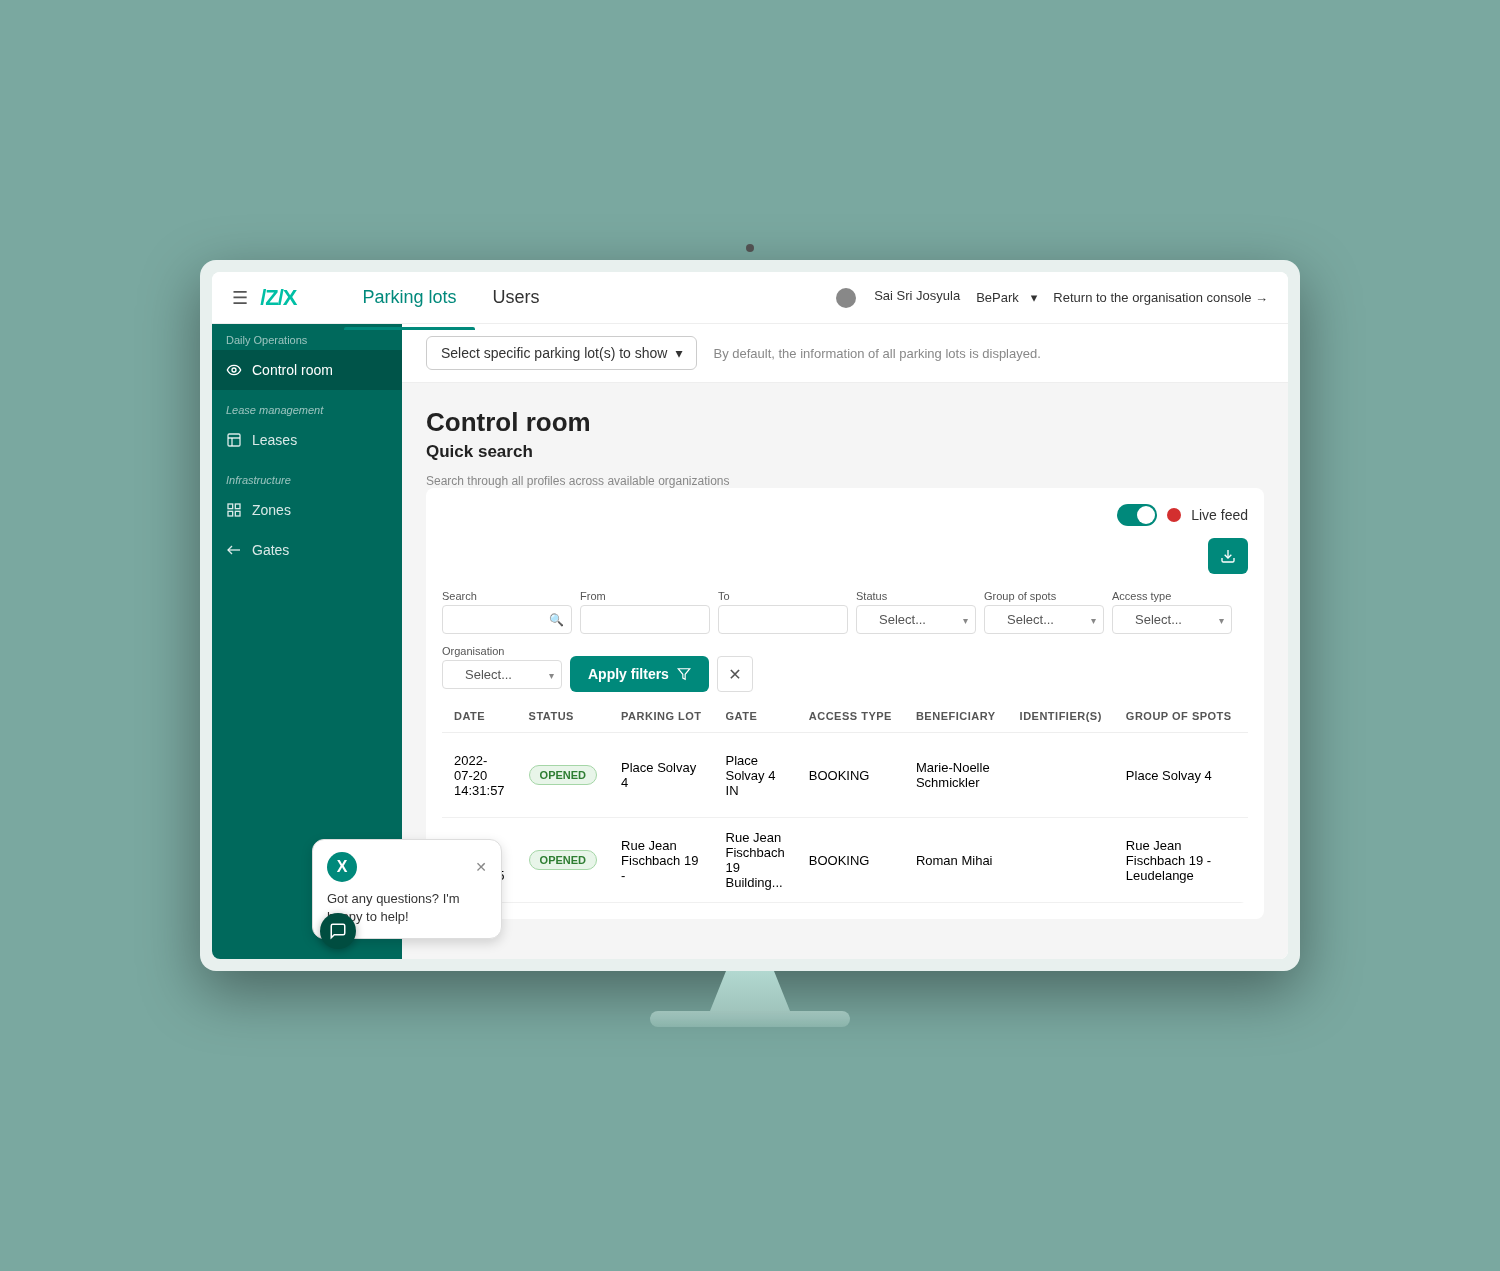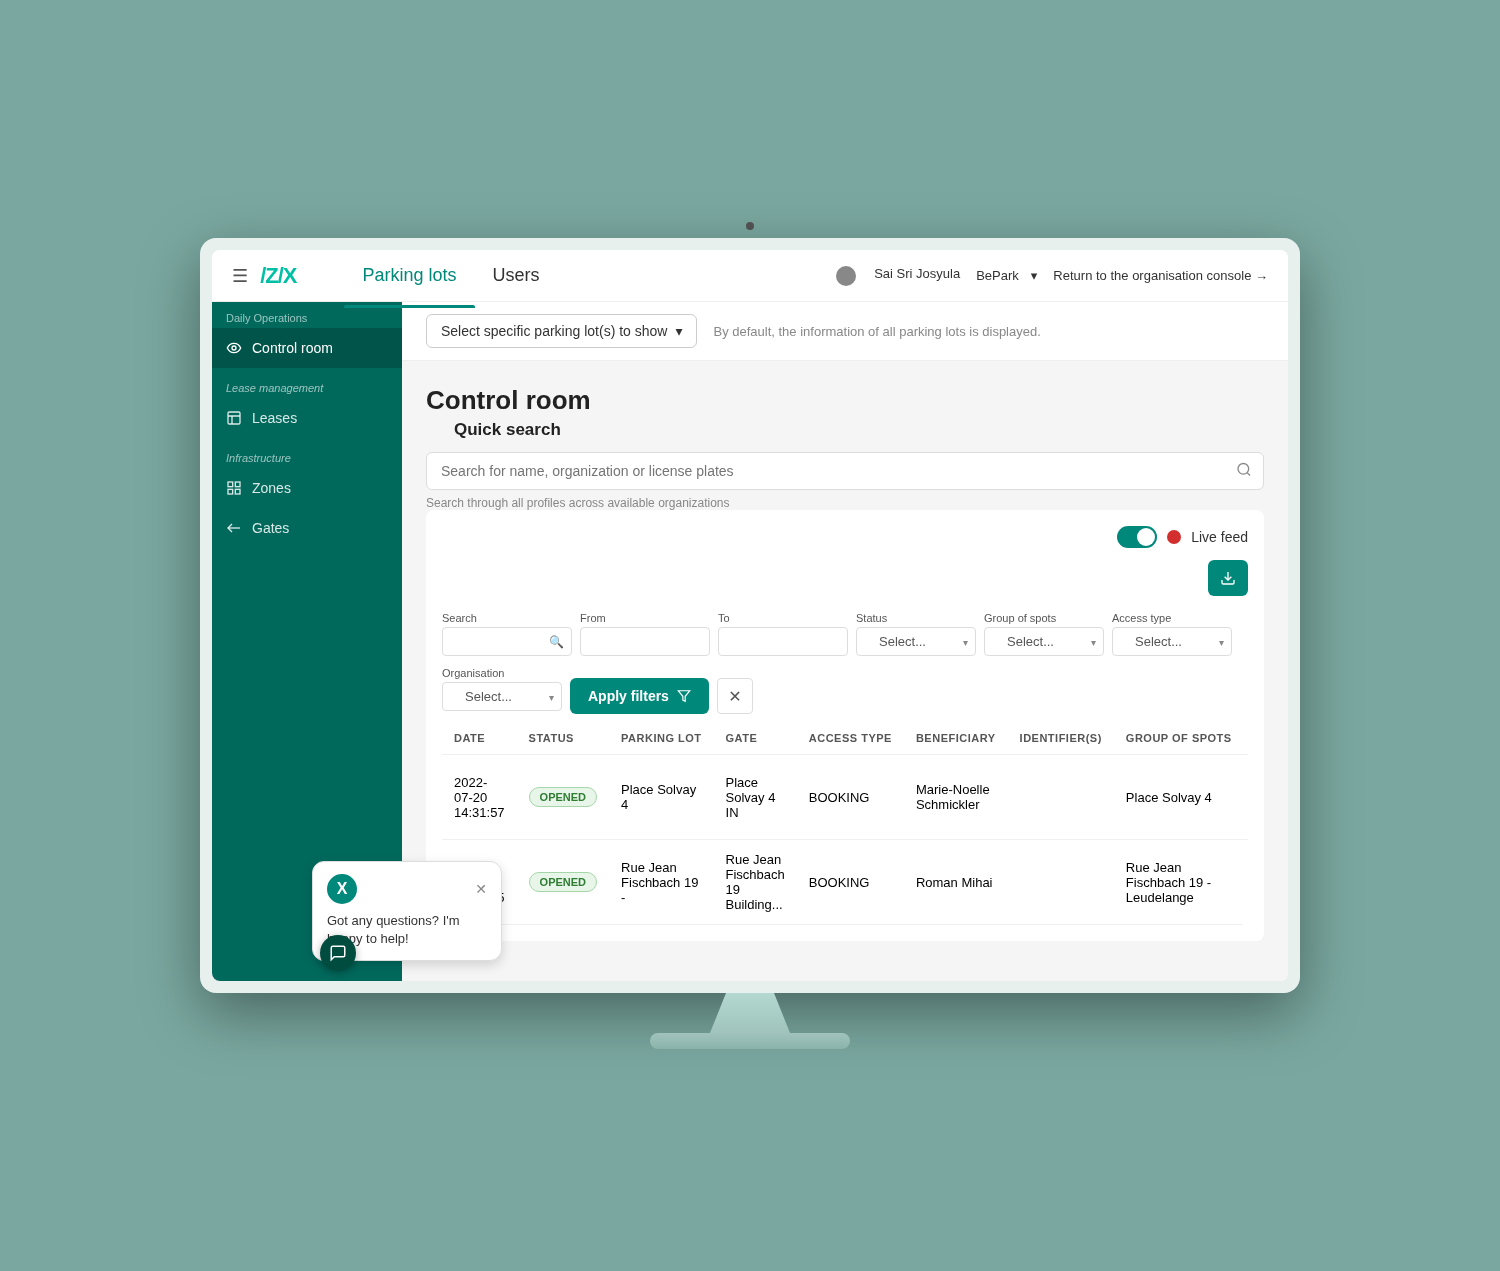--- a/index.html
+++ b/index.html
@@ -234,21 +234,20 @@
       font-weight: 700;
       color: #222;
       margin-bottom: 4px;
     }
 
     .section-title {
       font-size: 17px;
       font-weight: 600;
       color: #222;
       margin-bottom: 12px;
-      margin-left: 28px;
     }
 
     .search-box-wrapper {
       position: relative;
       margin-bottom: 6px;
     }
 
     .search-box {
       width: 100%;
       border: 1px solid #ddd;
@@ -648,29 +647,20 @@
               <span>▾</span>
             </button>
             <span class="parking-selector-hint">By default, the information of all parking lots is displayed.</span>
           </div>
 
           <div class="content-area">
 
             <div class="page-title">Control room</div>
             <div class="section-title">Quick search</div>
 
-            <div class="search-box-wrapper">
-              <input class="search-box" type="text" placeholder="Search for name, organization or license plates" style="">
-              <button class="search-icon-btn">
-                <svg width="16" height="16" viewBox="0 0 24 24" fill="none" stroke="currentColor" stroke-width="2">
-                    <circle cx="11" cy="11" r="8"></circle>
-                    <line x1="21" y1="21" x2="16.65" y2="16.65"></line>
-                  </svg>
-              </button>
-            </div>
             <div class="search-hint">Search through all profiles across available organizations</div>
 
             <div class="live-feed-area">
               <div style="display:flex; justify-content:flex-end; margin-bottom:12px; align-items:center; gap:10px;">
                 <div class="toggle-switch"></div>
                 <div class="live-dot"></div>
                 <span class="live-label">Live feed</span>
               </div>
 
               <div style="display:flex; justify-content:flex-end; margin-bottom:8px;">

